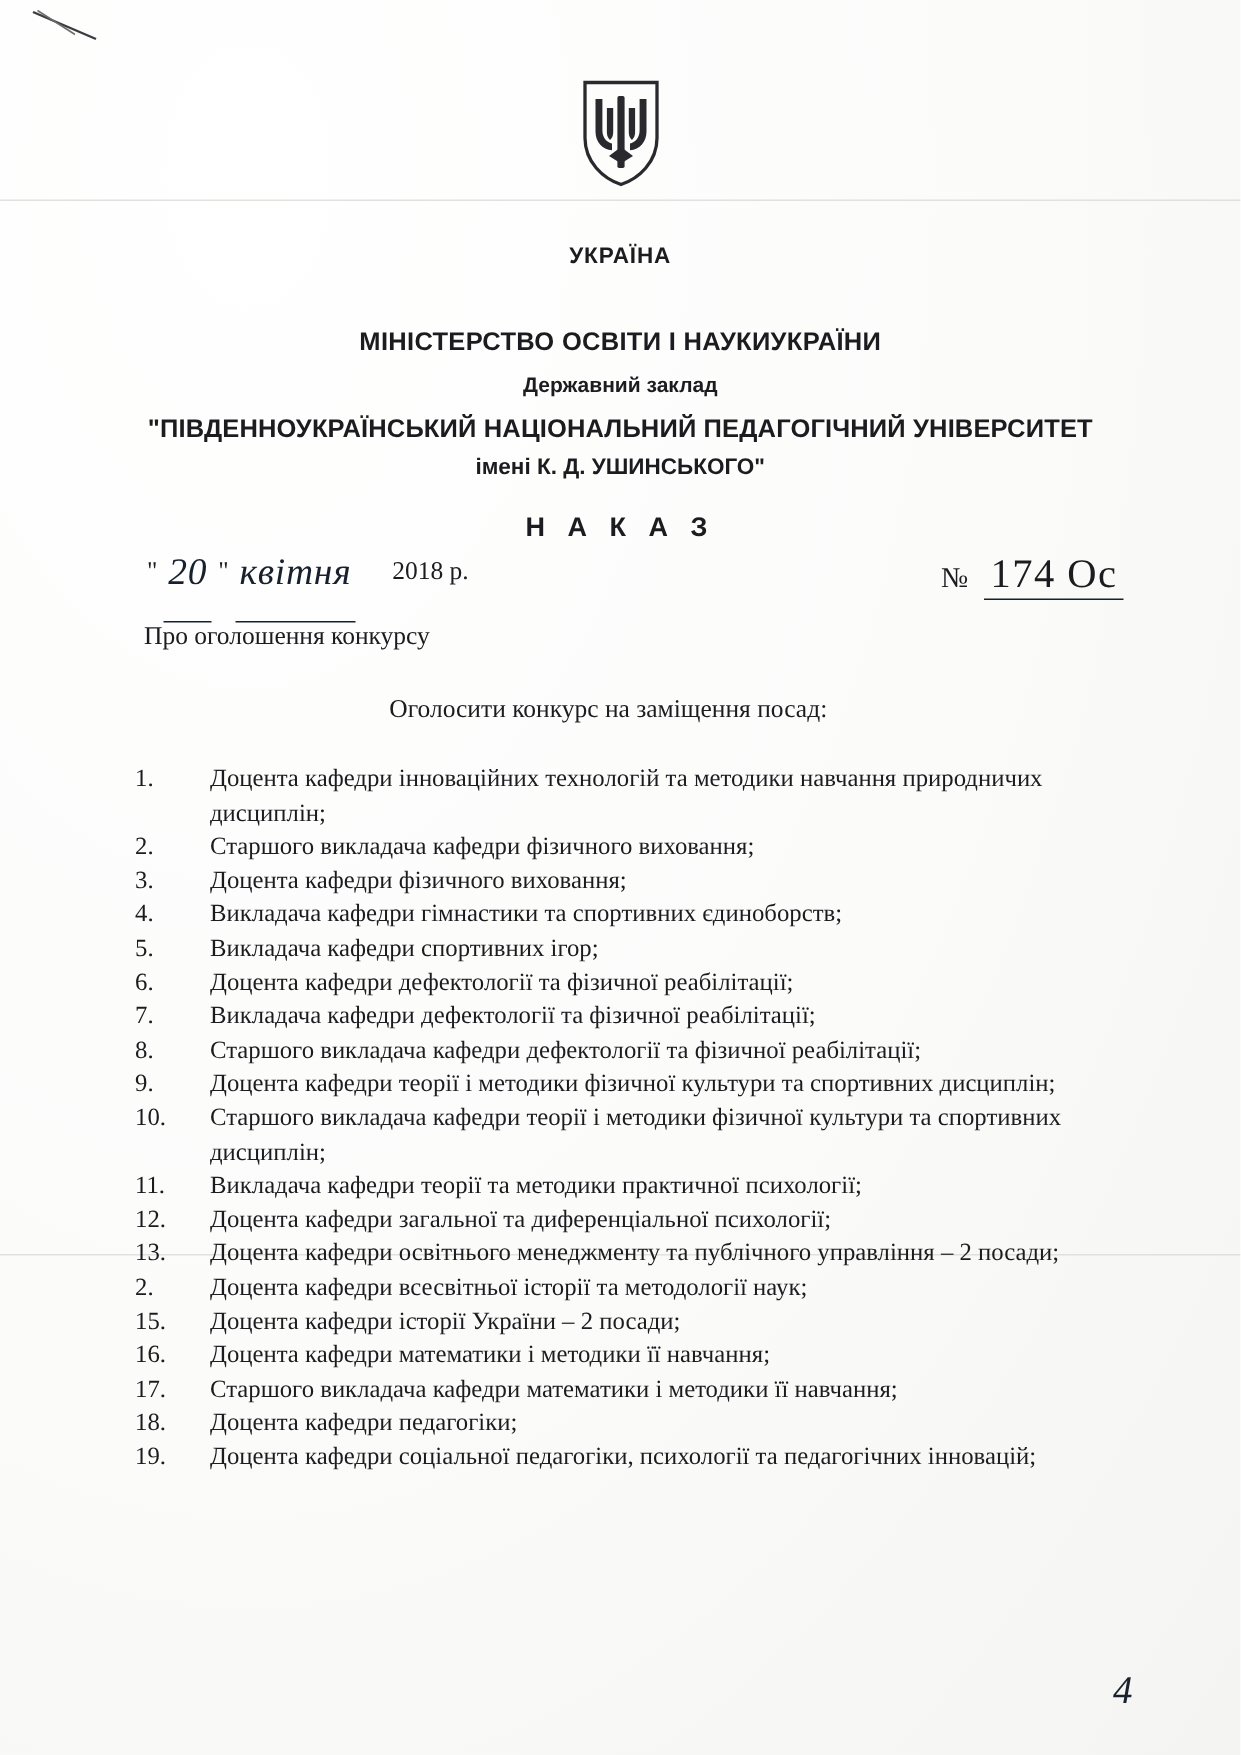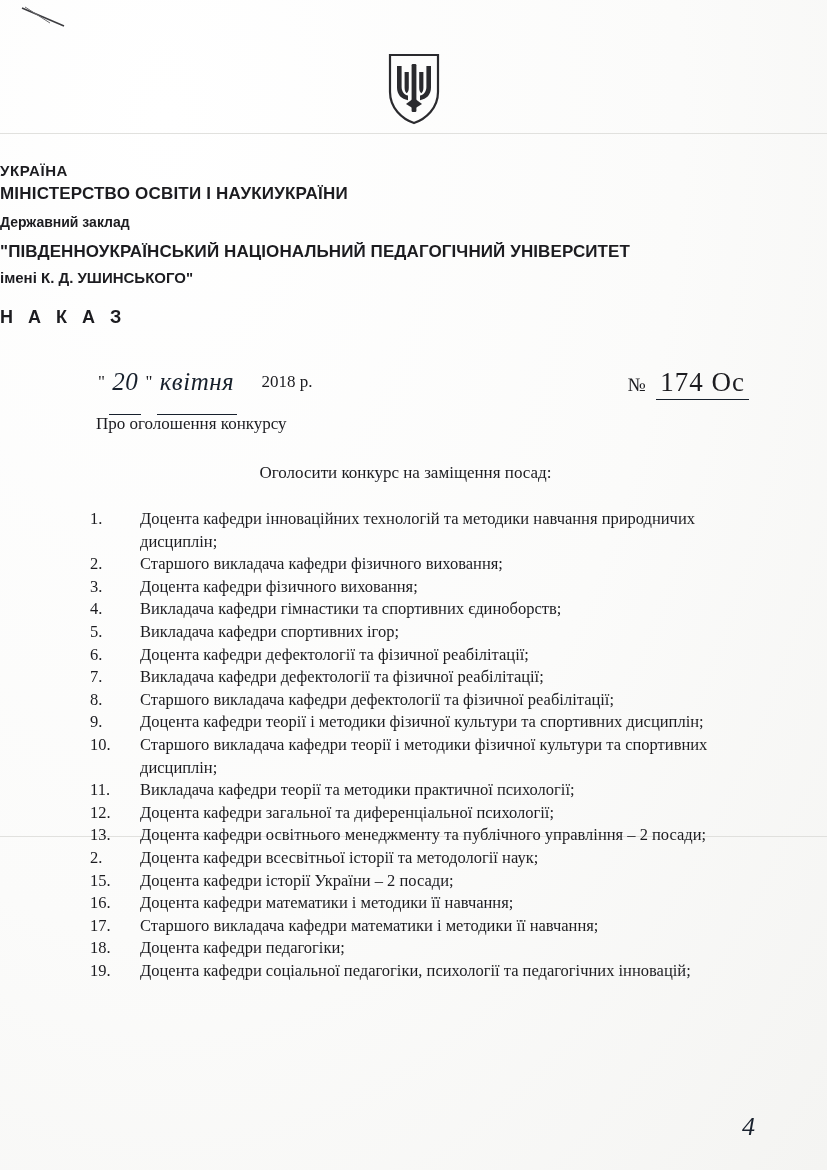--- a/index.html
+++ b/index.html
@@ -53,33 +53,34 @@
     width: 827px;
     text-align: center;
   }
 
   
   .header {
     position: absolute;
     top: 162px;
     left: 0;
     width: 827px;
+    text-align: center;
   }
   .hdr-country {
     font-family: "Liberation Sans", sans-serif;
     font-weight: bold;
     font-size: 15px;
     letter-spacing: .6px;
   }
   .hdr-ministry {
     font-family: "Liberation Sans", sans-serif;
     font-weight: bold;
     font-size: 17px;
     letter-spacing: .2px;
-    margin-top: 5px;
+    margin-top: 39px;
   }
   .hdr-estab {
     font-family: "Liberation Sans", sans-serif;
     font-weight: bold;
     font-size: 14px;
     margin-top: 10px;
   }
   .hdr-univ {
     font-family: "Liberation Sans", sans-serif;
     font-weight: bold;

